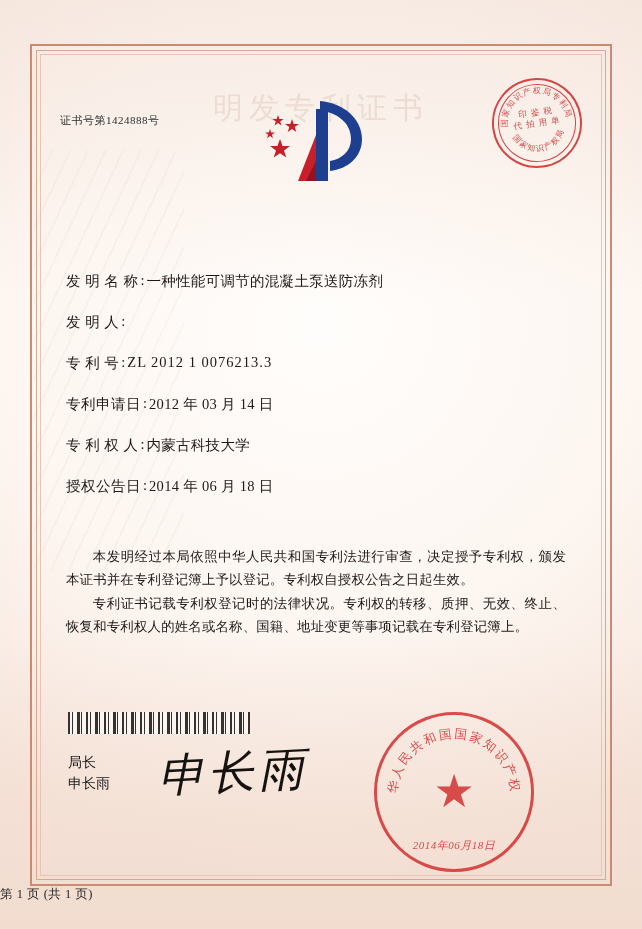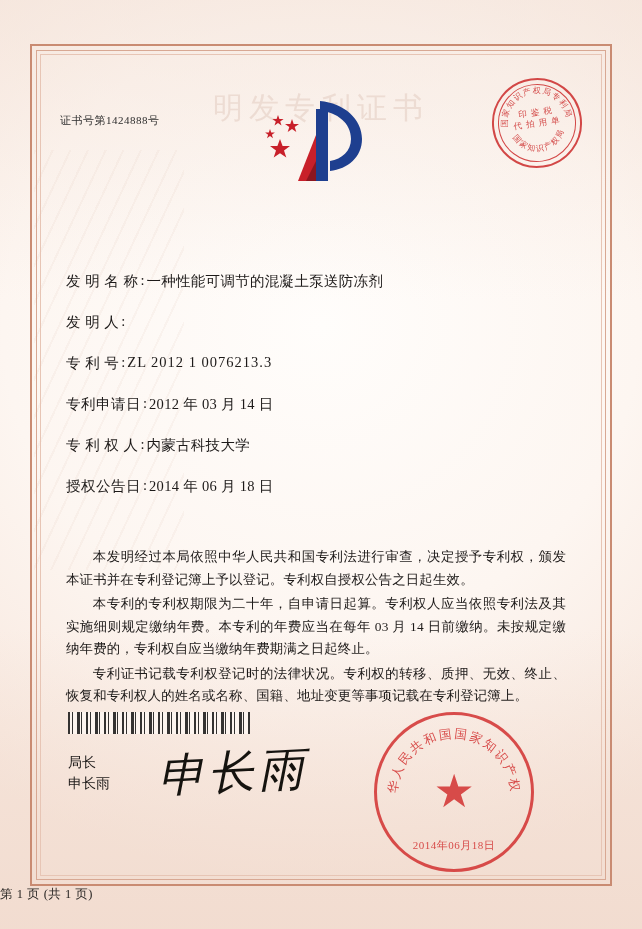--- a/index.html
+++ b/index.html
@@ -241,20 +241,21 @@
     line-height: 1;
   }
   .seal-main .seal-date {
     position: absolute;
     left: 0; right: 0;
     bottom: 16px;
     text-align: center;
     font-size: 11px;
     letter-spacing: .5px;
     color: #d12a2a;
+    font-style: italic;
   }
   .seal-main .circ-text {
     position: absolute;
     left: 0; top: 0;
     width: 154px; height: 154px;
   }
 
   .footer {
     position: absolute;
     left: 0; right: 0;
@@ -341,21 +342,20 @@
     </div>
     <div class="field">
       <span class="label">授权公告日</span>
       <span class="sep">:</span>
       <span class="value">2014 年 06 月 18 日</span>
     </div>
   </div>
 
   <div class="body-text">
     <p>本发明经过本局依照中华人民共和国专利法进行审查，决定授予专利权，颁发本证书并在专利登记簿上予以登记。专利权自授权公告之日起生效。</p>
-    <p>本专利的专利权期限为二十年，自申请日起算。专利权人应当依照专利法及其实施细则规定缴纳年费。本专利的年费应当在每年 03 月 14 日前缴纳。未按规定缴纳年费的，专利权自应当缴纳年费期满之日起终止。</p>
     <p>专利证书记载专利权登记时的法律状况。专利权的转移、质押、无效、终止、恢复和专利权人的姓名或名称、国籍、地址变更等事项记载在专利登记簿上。</p>
   </div>
 
   <div class="barcode"></div>
 
   <div class="director">
     <div>局长</div>
     <div>申长雨</div>
   </div>
   <div class="signature">申长雨</div>

